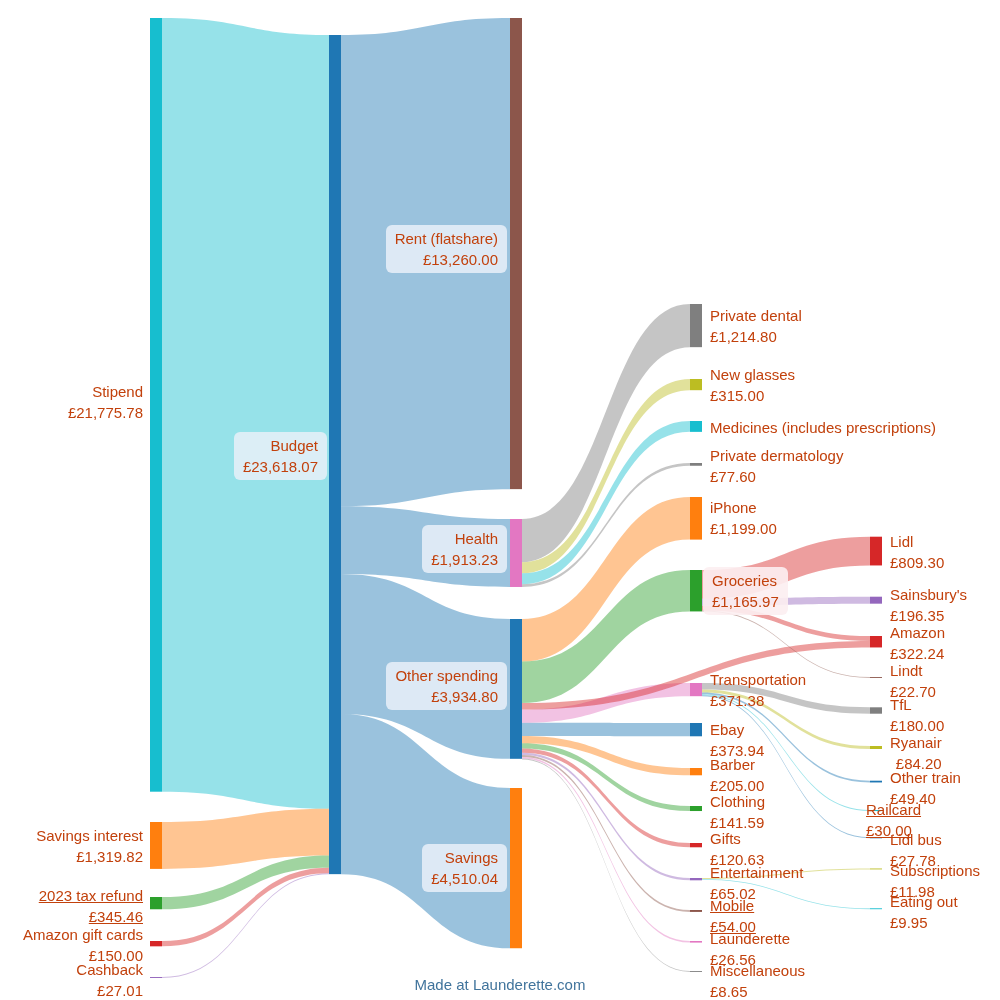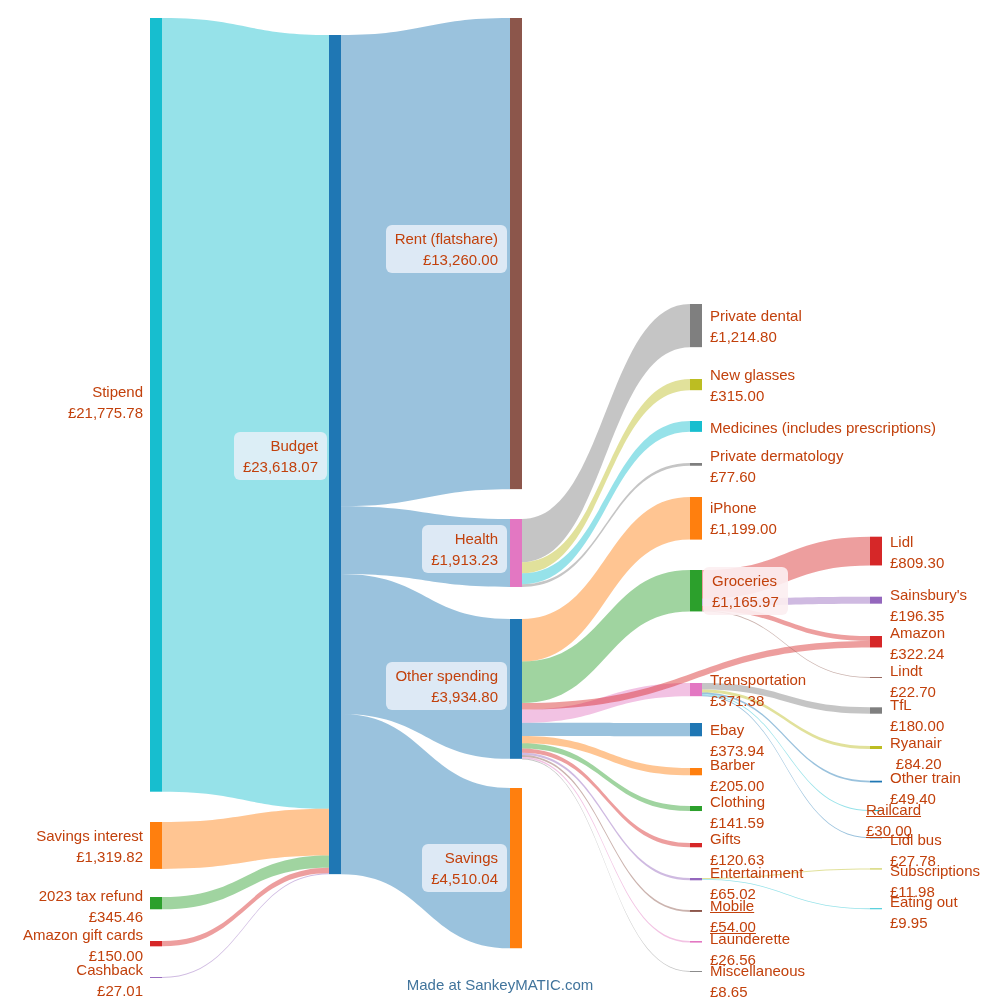--- a/index.html
+++ b/index.html
@@ -88,21 +88,21 @@
       <rect x="870" y="746" width="12" height="2.991626" fill="#bcbd22"></rect>
       <rect x="870" y="780.7" width="12" height="1.7551819999999998" fill="#1f77b4"></rect>
       <rect x="870" y="810" width="12" height="1.0659" fill="#17becf"></rect>
       <rect x="870" y="837.3" width="12" height="0.9870234" fill="#1f77b4"></rect>
       <rect x="870" y="868.5" width="12" height="0.9" fill="#bcbd22"></rect>
       <rect x="870" y="908.3" width="12" height="0.9" fill="#17becf"></rect>
     </svg>
   <div id="labels">
       <div class="nlabel left" style="top: 402px; right: 857px;"><span class="nm">Stipend</span><span class="amt">£21,775.78</span></div>
       <div class="nlabel left" style="top: 846px; right: 857px;"><span class="nm">Savings interest</span><span class="amt">£1,319.82</span></div>
-      <div class="nlabel left" style="top: 906px; right: 857px;"><span class="nm">2023 tax refund</span><span class="amt">£345.46</span></div>
+      <div class="nlabel left" style="top: 906px; right: 857px; text-decoration: underline;"><span class="nm">2023 tax refund</span><span class="amt">£345.46</span></div>
       <div class="nlabel left" style="top: 945px; right: 857px;"><span class="nm">Amazon gift cards</span><span class="amt">£150.00</span></div>
       <div class="nlabel left" style="top: 980px; right: 857px;"><span class="nm">Cashback</span><span class="amt">£27.01</span></div>
       <div class="nlabel left boxed" style="top: 456px; right: 673px;"><span class="nm">Budget</span><span class="amt">£23,618.07</span></div>
       <div class="nlabel left boxed" style="top: 249px; right: 493px;"><span class="nm">Rent (flatshare)</span><span class="amt">£13,260.00</span></div>
       <div class="nlabel left boxed" style="top: 549px; right: 493px;"><span class="nm">Health</span><span class="amt">£1,913.23</span></div>
       <div class="nlabel left boxed" style="top: 686px; right: 493px;"><span class="nm">Other spending</span><span class="amt">£3,934.80</span></div>
       <div class="nlabel left boxed" style="top: 868px; right: 493px;"><span class="nm">Savings</span><span class="amt">£4,510.04</span></div>
       <div class="nlabel right" style="top: 326px; left: 710px;"><span class="nm">Private dental</span><span class="amt">£1,214.80</span></div>
       <div class="nlabel right" style="top: 385px; left: 710px;"><span class="nm">New glasses</span><span class="amt">£315.00</span></div>
       <div class="nlabel right" style="top: 427px; left: 710px;"><span class="nm">Medicines (includes prescriptions)</span></div>
@@ -123,14 +123,14 @@
       <div class="nlabel right" style="top: 643px; left: 890px;"><span class="nm">Amazon</span><span class="amt">£322.24</span></div>
       <div class="nlabel right" style="top: 681px; left: 890px;"><span class="nm">Lindt</span><span class="amt">£22.70</span></div>
       <div class="nlabel right" style="top: 715px; left: 890px;"><span class="nm">TfL</span><span class="amt">£180.00</span></div>
       <div class="nlabel right" style="top: 753px; left: 890px; text-align: right;"><span class="nm">Ryanair</span><span class="amt">£84.20</span></div>
       <div class="nlabel right" style="top: 788px; left: 890px;"><span class="nm">Other train</span><span class="amt">£49.40</span></div>
       <div class="nlabel right" style="top: 820px; left: 866px; text-decoration: underline;"><span class="nm">Railcard</span><span class="amt">£30.00</span></div>
       <div class="nlabel right" style="top: 850px; left: 890px;"><span class="nm">Lidl bus</span><span class="amt">£27.78</span></div>
       <div class="nlabel right" style="top: 881px; left: 890px;"><span class="nm">Subscriptions</span><span class="amt">£11.98</span></div>
       <div class="nlabel right" style="top: 912px; left: 890px;"><span class="nm">Eating out</span><span class="amt">£9.95</span></div>
     </div>
-  <div id="footer-credit">Made at SankeyMATIC.com</div>
+  <div id="footer-credit">Made at Launderette.com</div>
 </div>
 
 </body></html>

